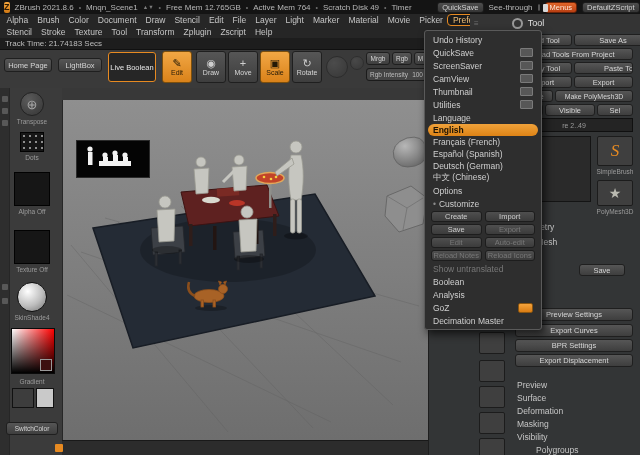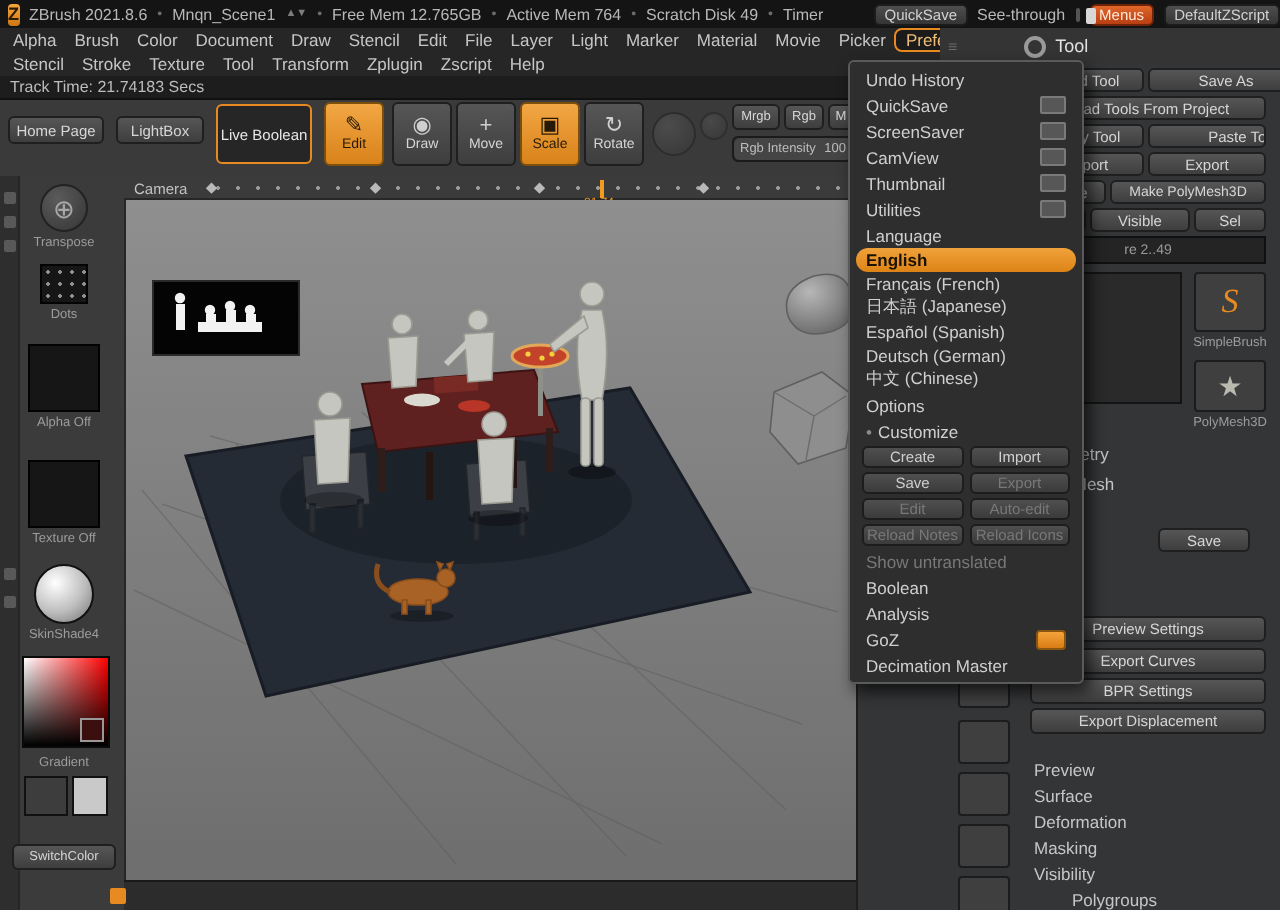--- a/index.html
+++ b/index.html
@@ -172,32 +172,20 @@
     <div class="btn abs" style="left:366px;top:2px;width:24px;height:13px;font-size:6.5px;">Mrgb</div>
     <div class="btn abs" style="left:392px;top:2px;width:20px;height:13px;font-size:6.5px;">Rgb</div>
     <div class="btn abs" style="left:414px;top:2px;width:13px;height:13px;font-size:6.5px;">M</div>
     <div class="slider abs" style="left:366px;top:18px;width:61px;height:13px;">
       <span class="fill"></span>
       <span>Rgb Intensity</span>
       <span>100</span>
     </div>
   </div>
 
-  <div id="timeline" class="abs">
-    <span class="abs" style="left:5px;top:2px;font-size:7.5px;color:#c2c2c2;">Camera</span>
-    <div id="tl-track">
-      <span class="tl-key" style="left:0;"></span>
-      <span class="tl-key" style="left:82px;"></span>
-      <span class="tl-key" style="left:164px;"></span>
-      <span class="tl-key" style="left:246px;"></span>
-      <span class="tl-key" style="left:326px;"></span>
-      <span id="tl-marker"></span>
-      <span id="tl-marker-val">21.74</span>
-    </div>
-  </div>
 
   <div id="leftshelf" class="abs">
     <div id="leftstrip">
       <span class="strip-ico" style="top:8px;"></span>
       <span class="strip-ico" style="top:20px;"></span>
       <span class="strip-ico" style="top:32px;"></span>
       <span class="strip-ico" style="top:196px;"></span>
       <span class="strip-ico" style="top:210px;"></span>
     </div>
     <div class="circbtn abs" style="left:20px;top:4px;width:24px;height:24px;display:flex;align-items:center;justify-content:center;color:#a8a8a8;font-size:13px;">⊕</div>
@@ -404,23 +392,20 @@
     <div class="pm-row">
         <span>Language</span>
       </div>
     <div class="pm-row lang pm-sel">
         <span>English</span>
       </div>
     <div class="pm-row lang">
         <span>Français (French)</span>
       </div>
     <div class="pm-row lang">
-        <span>日本語 (Japanese)</span>
-      </div>
-    <div class="pm-row lang">
         <span>Español (Spanish)</span>
       </div>
     <div class="pm-row lang">
         <span>Deutsch (German)</span>
       </div>
     <div class="pm-row lang">
         <span>中文 (Chinese)</span>
       </div>
     <div class="pm-row">
         <span>Options</span>

